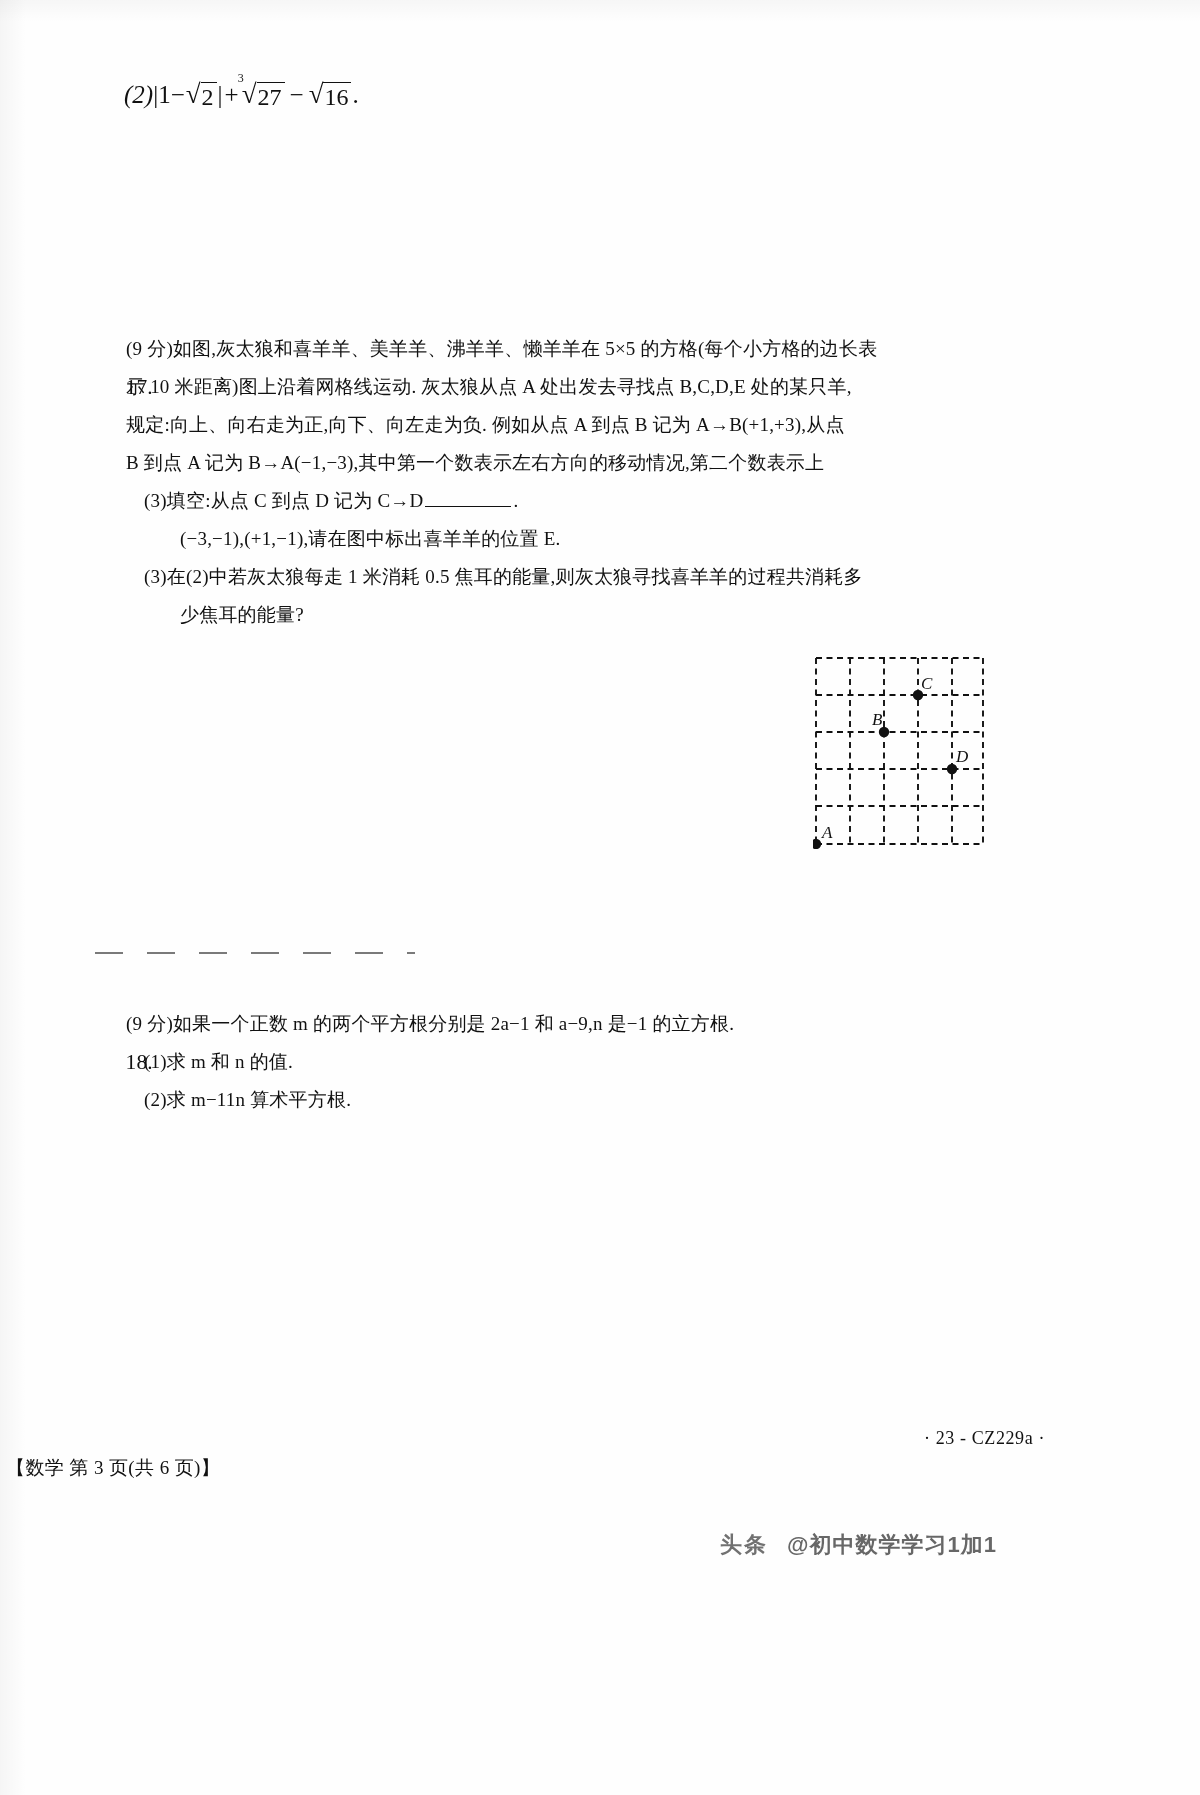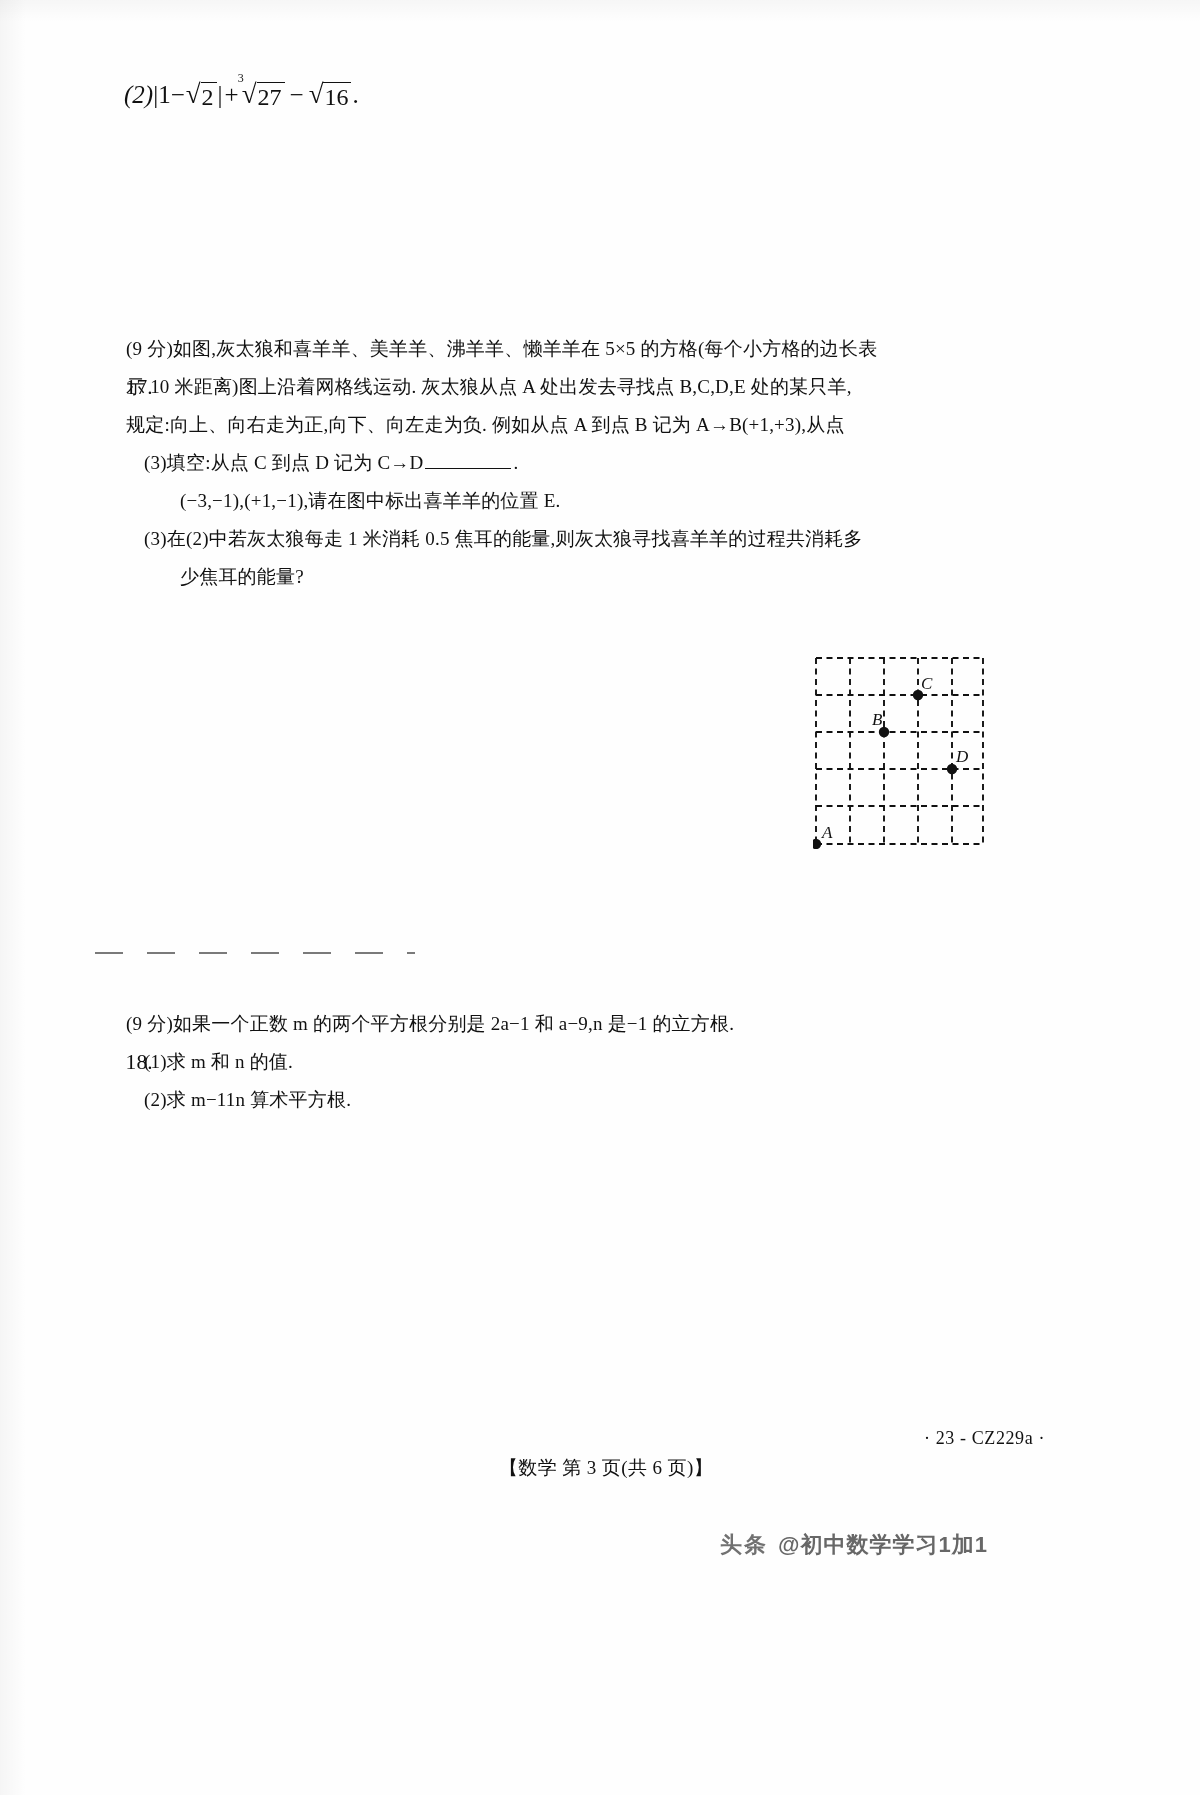--- a/index.html
+++ b/index.html
@@ -106,24 +106,24 @@
   }
 
   
   #prob-18 { position: absolute; left: 92px; top: 1005px; width: 1020px; }
   #prob-18 .num { position: absolute; left: 0; top: 0; font-size: 21.5px; }
   #prob-18 .body { margin-left: 34px; }
 
   
   #footer-center {
     position: absolute;
-    left: 12px;
+    left: 6px;
     right: 0;
     top: 1455px;
-    text-align: center;
+    text-align: left;
     font-size: 18.5px;
     color: #111;
     letter-spacing: 0.4px;
   }
   #footer-center .brk { font-size: 19px; }
   #footer-code {
     position: absolute;
     right: 155px;
     top: 1428px;
     font-size: 18px;
@@ -131,21 +131,21 @@
     color: #111;
   }
 
   
   #watermark {
     position: absolute;
     left: 720px;
     top: 1530px;
     display: flex;
     align-items: center;
-    gap: 10px;
+    gap: 19px;
     opacity: 0.78;
   }
   #watermark .wm-logo {
     font-size: 22px;
     font-weight: bold;
     color: #4a4a4a;
     letter-spacing: 2px;
     font-family: "Liberation Sans", sans-serif;
   }
   #watermark .wm-text {
@@ -201,20 +201,21 @@
   </div>
 
   <div id="prob-17">
     <div class="num q-line">
       <span>17.</span>
     </div>
     <div class="body">
       <div class="q-line l1"><span>(9 分)</span><span>如图,灰太狼和喜羊羊、美羊羊、沸羊羊、懒羊羊在 5×5 的方格(每个小方格的边长表</span></div>
       <div class="q-line">示 10 米距离)图上沿着网格线运动. 灰太狼从点 A 处出发去寻找点 B,C,D,E 处的某只羊,</div>
       <div class="q-line">规定:向上、向右走为正,向下、向左走为负. 例如从点 A 到点 B 记为 A→B(+1,+3),从点</div>
+      <div class="q-line">B 到点 A 记为 B→A(−1,−3),其中第一个数表示左右方向的移动情况,第二个数表示上</div>
 
       <div class="q-line sub-item"><span>(3)填空:从点 C 到点 D 记为 C→D</span><span class="blank"></span><span>.</span></div>
 
       <div class="q-line sub-cont">(−3,−1),(+1,−1),请在图中标出喜羊羊的位置 E.</div>
 
       <div class="q-line sub-item">(3)在(2)中若灰太狼每走 1 米消耗 0.5 焦耳的能量,则灰太狼寻找喜羊羊的过程共消耗多</div>
       <div class="q-line sub-cont">少焦耳的能量?</div>
     </div>
   </div>
 

